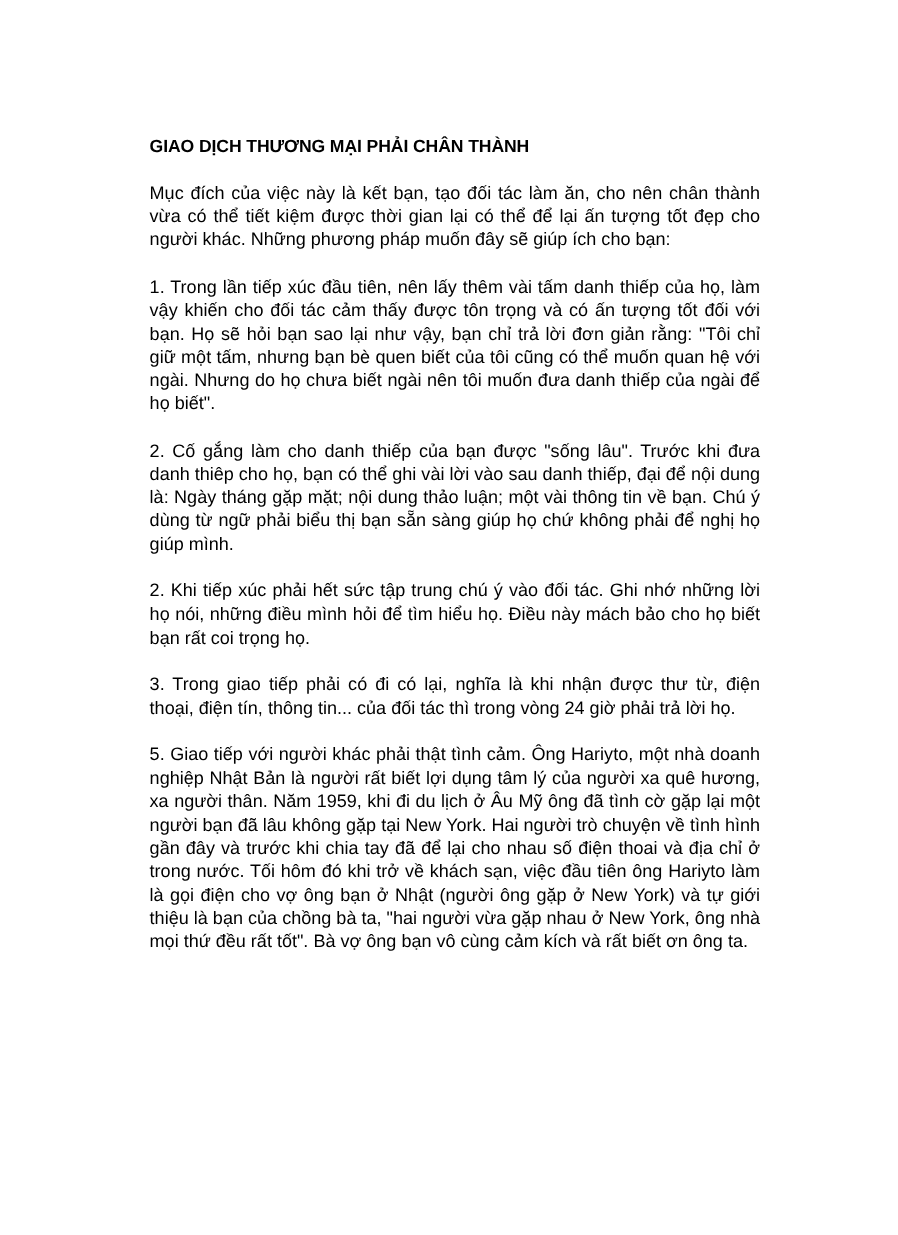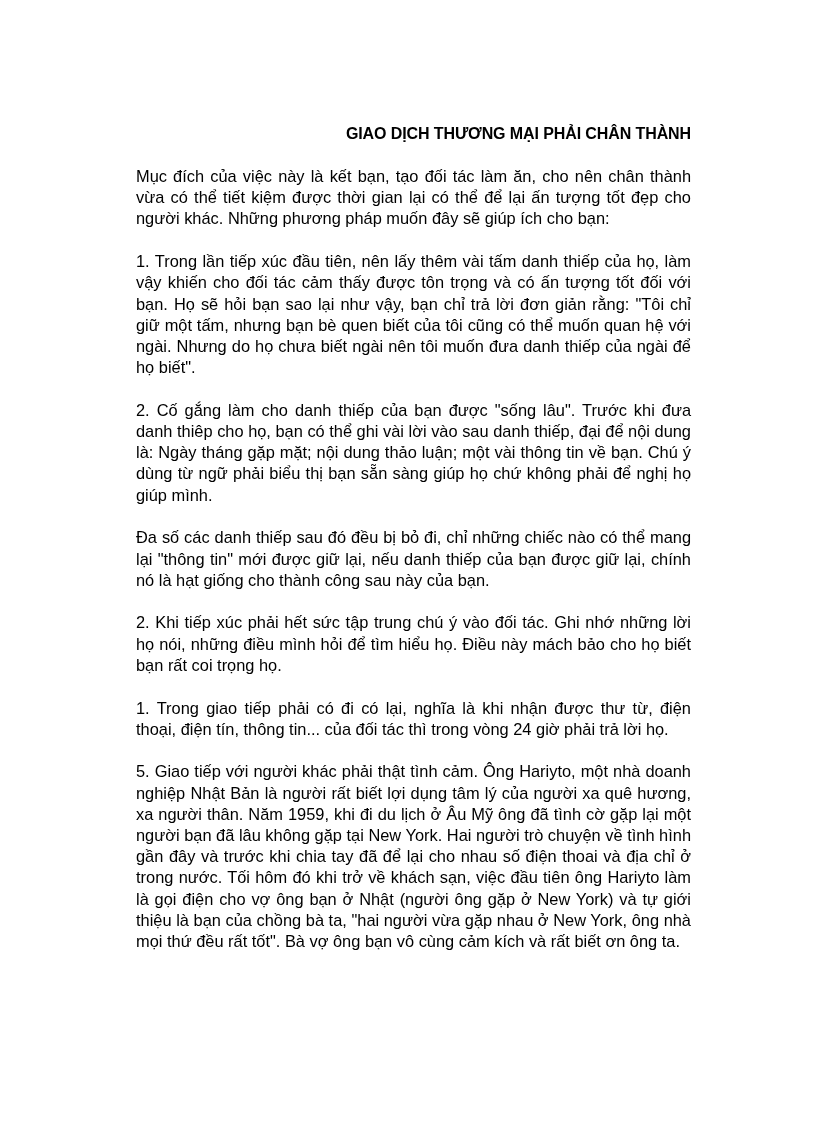--- a/index.html
+++ b/index.html
@@ -20,34 +20,32 @@
       left: 136px;
       top: 124px;
       width: 555px;
     }
     .title {
       font-weight: bold;
       font-size: 16px;
       line-height: 20px;
       margin: 0 0 22px 0;
       letter-spacing: -0.1px;
-      text-align: right;
     }
     .para {
       font-size: 16.4px;
       line-height: 21.2px;
       text-align: justify;
       margin: 0 0 21.5px 0;
     }
   </style>
 </head>
 <body>
 
 <div class="page">
   <div class="title">GIAO DỊCH THƯƠNG MẠI PHẢI CHÂN THÀNH</div>
   <p class="para">Mục đích của việc này là kết bạn, tạo đối tác làm ăn, cho nên chân thành vừa có thể tiết kiệm được thời gian lại có thể để lại ấn tượng tốt đẹp cho người khác. Những phương pháp muốn đây sẽ giúp ích cho bạn:</p>
   <p class="para">1. Trong lần tiếp xúc đầu tiên, nên lấy thêm vài tấm danh thiếp của họ, làm vậy khiến cho đối tác cảm thấy được tôn trọng và có ấn tượng tốt đối với bạn. Họ sẽ hỏi bạn sao lại như vậy, bạn chỉ trả lời đơn giản rằng: "Tôi chỉ giữ một tấm, nhưng bạn bè quen biết của tôi cũng có thể muốn quan hệ với ngài. Nhưng do họ chưa biết ngài nên tôi muốn đưa danh thiếp của ngài để họ biết".</p>
   <p class="para">2. Cố gắng làm cho danh thiếp của bạn được "sống lâu". Trước khi đưa danh thiêp cho họ, bạn có thể ghi vài lời vào sau danh thiếp, đại để nội dung là: Ngày tháng gặp mặt; nội dung thảo luận; một vài thông tin về bạn. Chú ý dùng từ ngữ phải biểu thị bạn sẵn sàng giúp họ chứ không phải để nghị họ giúp mình.</p>
-  <p class="para">Đa số các danh thiếp sau đó đều bị bỏ đi, chỉ những chiếc nào có thể mang lại "thông tin" mới được giữ lại, nếu danh thiếp của bạn được giữ lại, chính nó là hạt giống cho thành công sau này của bạn.</p>
   <p class="para">2. Khi tiếp xúc phải hết sức tập trung chú ý vào đối tác. Ghi nhớ những lời họ nói, những điều mình hỏi để tìm hiểu họ. Điều này mách bảo cho họ biết bạn rất coi trọng họ.</p>
-  <p class="para">1. Trong giao tiếp phải có đi có lại, nghĩa là khi nhận được thư từ, điện thoại, điện tín, thông tin... của đối tác thì trong vòng 24 giờ phải trả lời họ.</p>
+  <p class="para">3. Trong giao tiếp phải có đi có lại, nghĩa là khi nhận được thư từ, điện thoại, điện tín, thông tin... của đối tác thì trong vòng 24 giờ phải trả lời họ.</p>
   <p class="para">5. Giao tiếp với người khác phải thật tình cảm. Ông Hariyto, một nhà doanh nghiệp Nhật Bản là người rất biết lợi dụng tâm lý của người xa quê hương, xa người thân. Năm 1959, khi đi du lịch ở Âu Mỹ ông đã tình cờ gặp lại một người bạn đã lâu không gặp tại New York. Hai người trò chuyện về tình hình gần đây và trước khi chia tay đã để lại cho nhau số điện thoai và địa chỉ ở trong nước. Tối hôm đó khi trở về khách sạn, việc đầu tiên ông Hariyto làm là gọi điện cho vợ ông bạn ở Nhật (người ông gặp ở New York) và tự giới thiệu là bạn của chồng bà ta, "hai người vừa gặp nhau ở New York, ông nhà mọi thứ đều rất tốt". Bà vợ ông bạn vô cùng cảm kích và rất biết ơn ông ta.</p>
 </div>
 
 </body></html>

